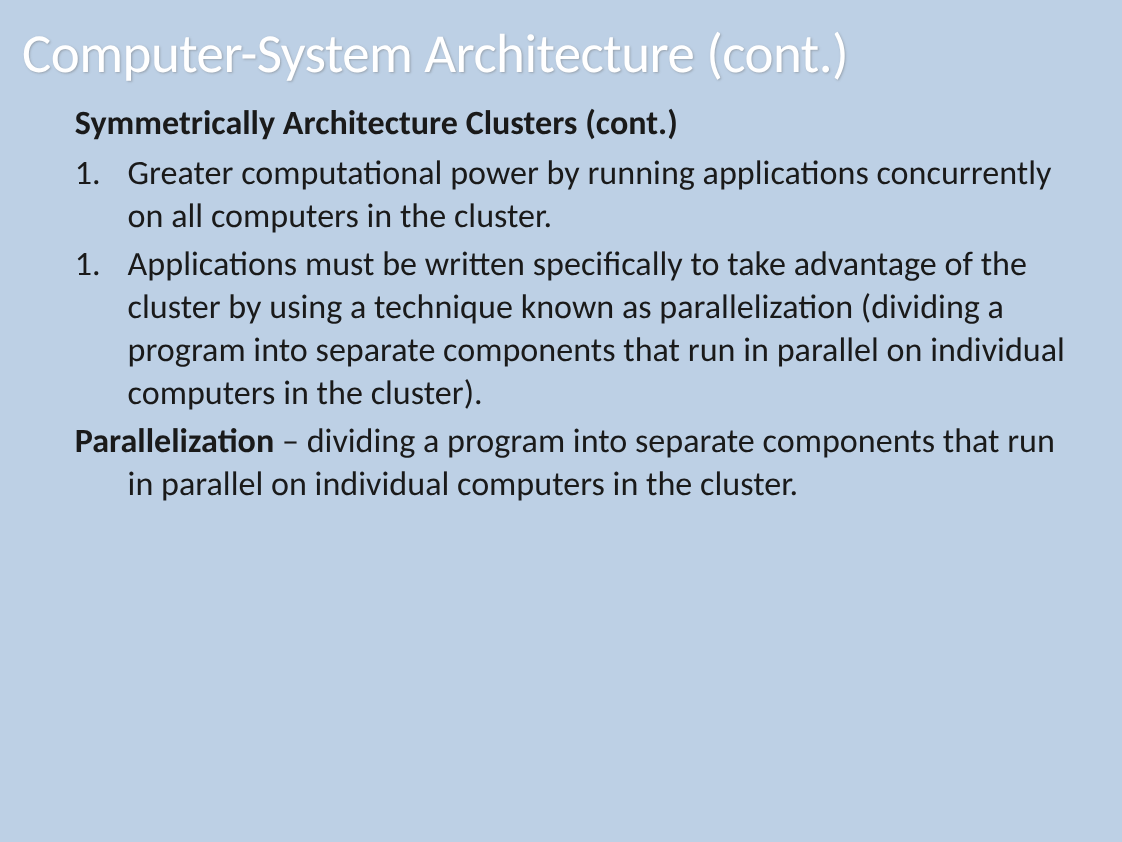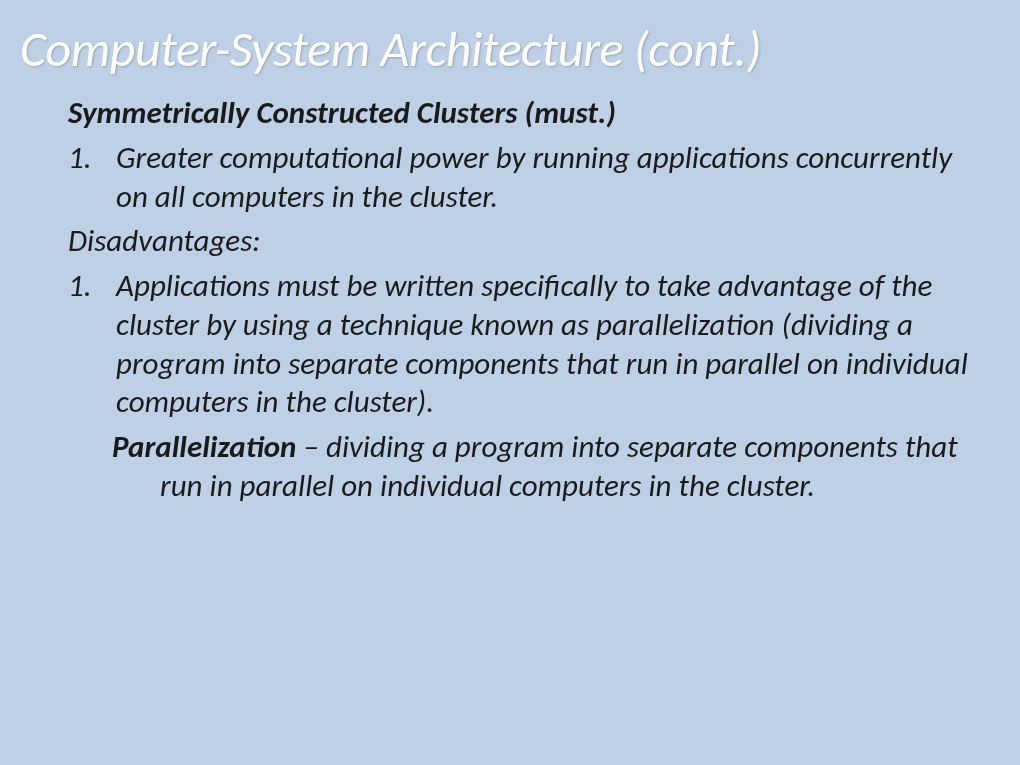--- a/index.html
+++ b/index.html
@@ -11,21 +11,20 @@
       width: 1020px;
       height: 765px;
       background-color: #bdd0e5;
       font-family: Calibri, "Segoe UI", Arial, sans-serif;
       overflow: hidden;
     }
     .slide {
       width: 100%;
       height: 100%;
       padding: 18px 20px 20px 20px;
-      font-style: italic;
     }
     .title {
       font-size: 50px;
       color: #ffffff;
       font-weight: 400;
       text-shadow: 1px 1px 2px rgba(100, 100, 100, 0.4);
       margin-bottom: 14px;
       letter-spacing: -0.5px;
     }
     .content {
@@ -51,39 +50,37 @@
       text-align: left;
     }
     .list-text {
       flex: 1;
     }
     .definition-term {
       font-weight: bold;
     }
     .definition-wrapper {
       padding-left: 0px;
-      margin-left: 44px;
     }
     .definition-body {
       padding-left: 48px;
       text-indent: -48px;
     }
   </style>
 </head>
 <body>
 
 <div class="slide">
   <h1 class="title">Computer-System Architecture (cont.)</h1>
   <div class="content">
-    <div class="subtitle">Symmetrically Constructed Clusters (must.)</div>
+    <div class="subtitle">Symmetrically Architecture Clusters (cont.)</div>
     <div class="list-item">
       <div class="list-number">1.</div>
       <div class="list-text">Greater computational power by running applications concurrently on all computers in the cluster.</div>
     </div>
-    <div class="section-label">Disadvantages:</div>
     <div class="list-item">
       <div class="list-number">1.</div>
       <div class="list-text">Applications must be written specifically to take advantage of the cluster by using a technique known as parallelization (dividing a program into separate components that run in parallel on individual computers in the cluster).</div>
     </div>
     <div class="definition-wrapper">
       <div class="definition-body"><span class="definition-term">Parallelization</span><span> – </span><span>dividing a program into separate components that run in parallel on individual computers in the cluster.</span></div>
     </div>
   </div>
 </div>
 

